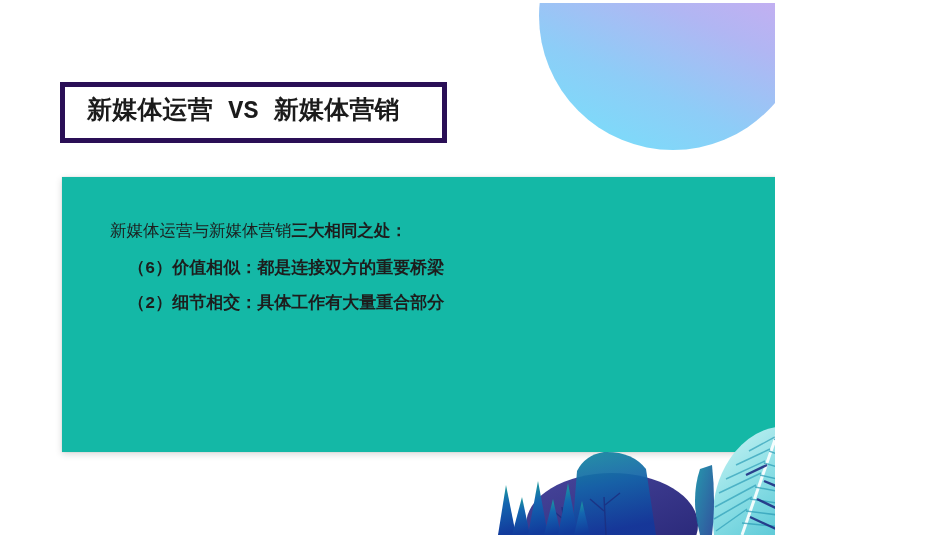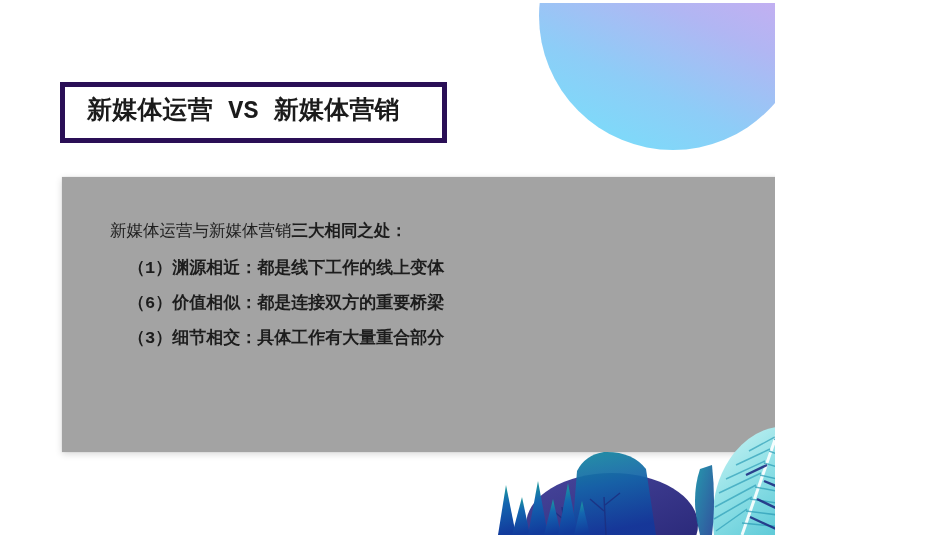--- a/index.html
+++ b/index.html
@@ -69,21 +69,21 @@
     white-space: normal;
   }
 
   
   #content-card {
     position: absolute;
     left: 62px;
     top: 177px;
     width: 786px;
     height: 275px;
-    background: #a3a3a3;
+    background: #14b8a6;
     box-shadow: 0 2px 7px rgba(0,0,0,0.16), 0 0 1px rgba(0,0,0,0.16);
   }
   #body-list {
     position: absolute;
     left: 48px;
     top: 38px;
     width: 700px;
   }
   .body-line {
     color: #1d1d1d;
@@ -123,23 +123,22 @@
   <div id="title-box"></div>
   <div id="title-text">新媒体运营 VS 新媒体营销</div>
 
   <div id="content-card">
     <div id="body-list">
 
       <div class="body-line lead">
         <span>新媒体运营与新媒体营销</span><span class="em">三大相同之处：</span>
       </div>
 
-      <div class="body-line item">（1）渊源相近：都是线下工作的线上变体</div>
       <div class="body-line item">（6）价值相似：都是连接双方的重要桥梁</div>
-      <div class="body-line item">（3）细节相交：具体工作有大量重合部分</div>
+      <div class="body-line item">（2）细节相交：具体工作有大量重合部分</div>
 
     </div>
   </div>
 
   <svg id="deco-bottom" viewBox="0 0 950 110" preserveAspectRatio="none">
     <defs>
       <linearGradient id="gNavy" x1="0" y1="0" x2="0.35" y2="1">
         <stop offset="0%" stop-color="#3c3a94"></stop>
         <stop offset="55%" stop-color="#2b2a7c"></stop>
         <stop offset="100%" stop-color="#1b2a72"></stop>

